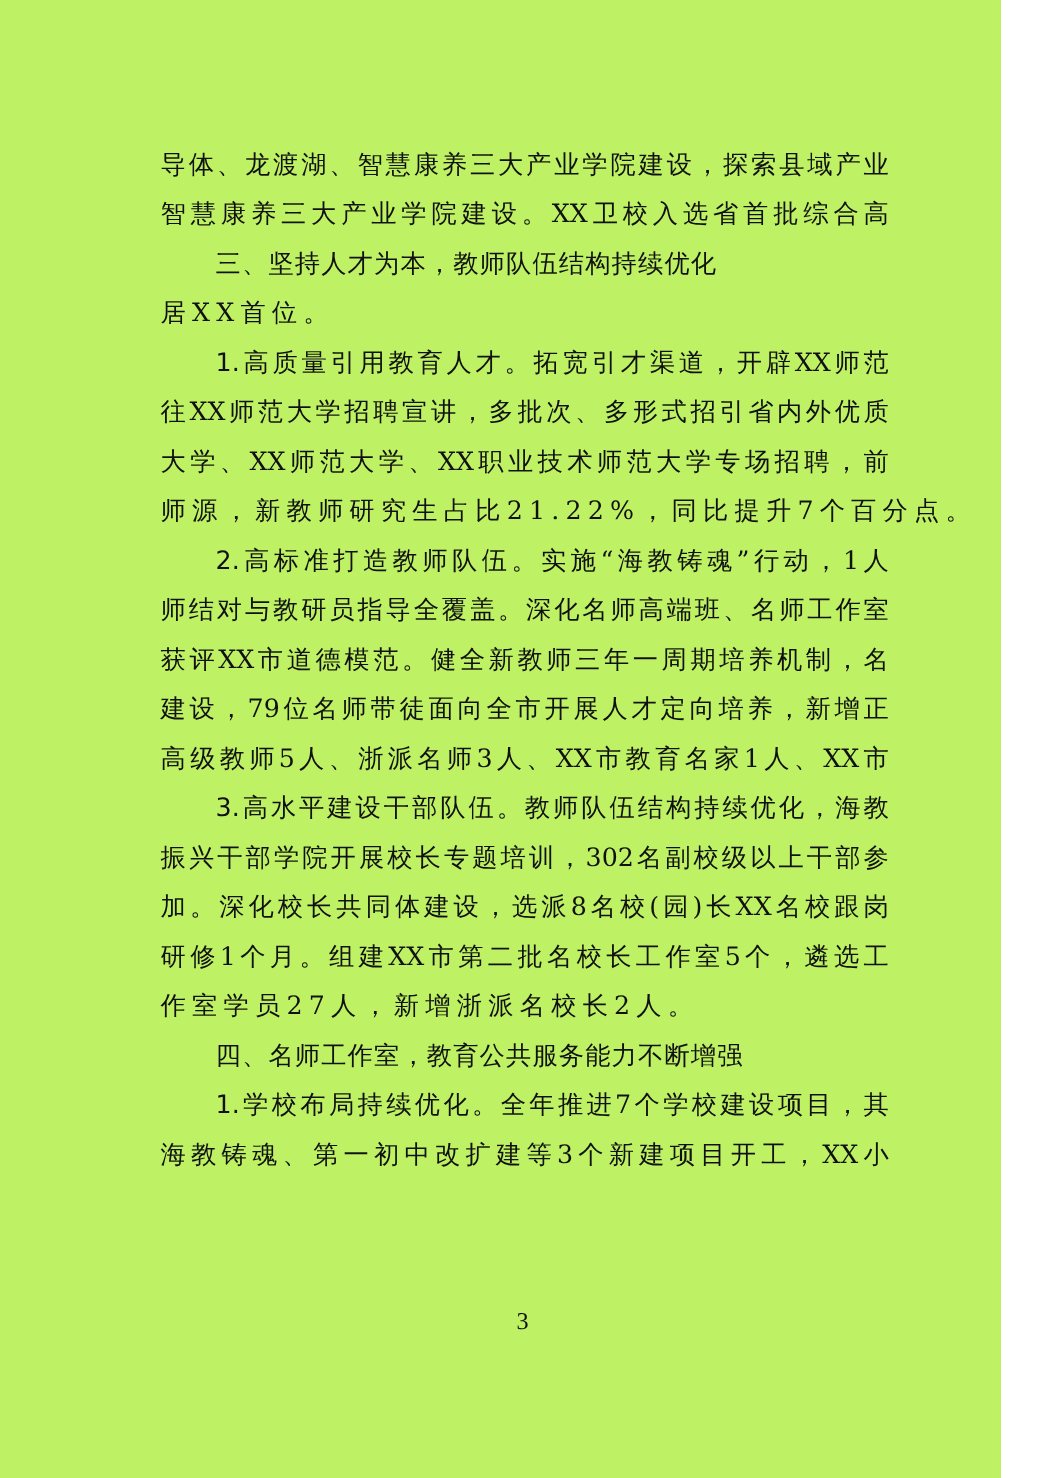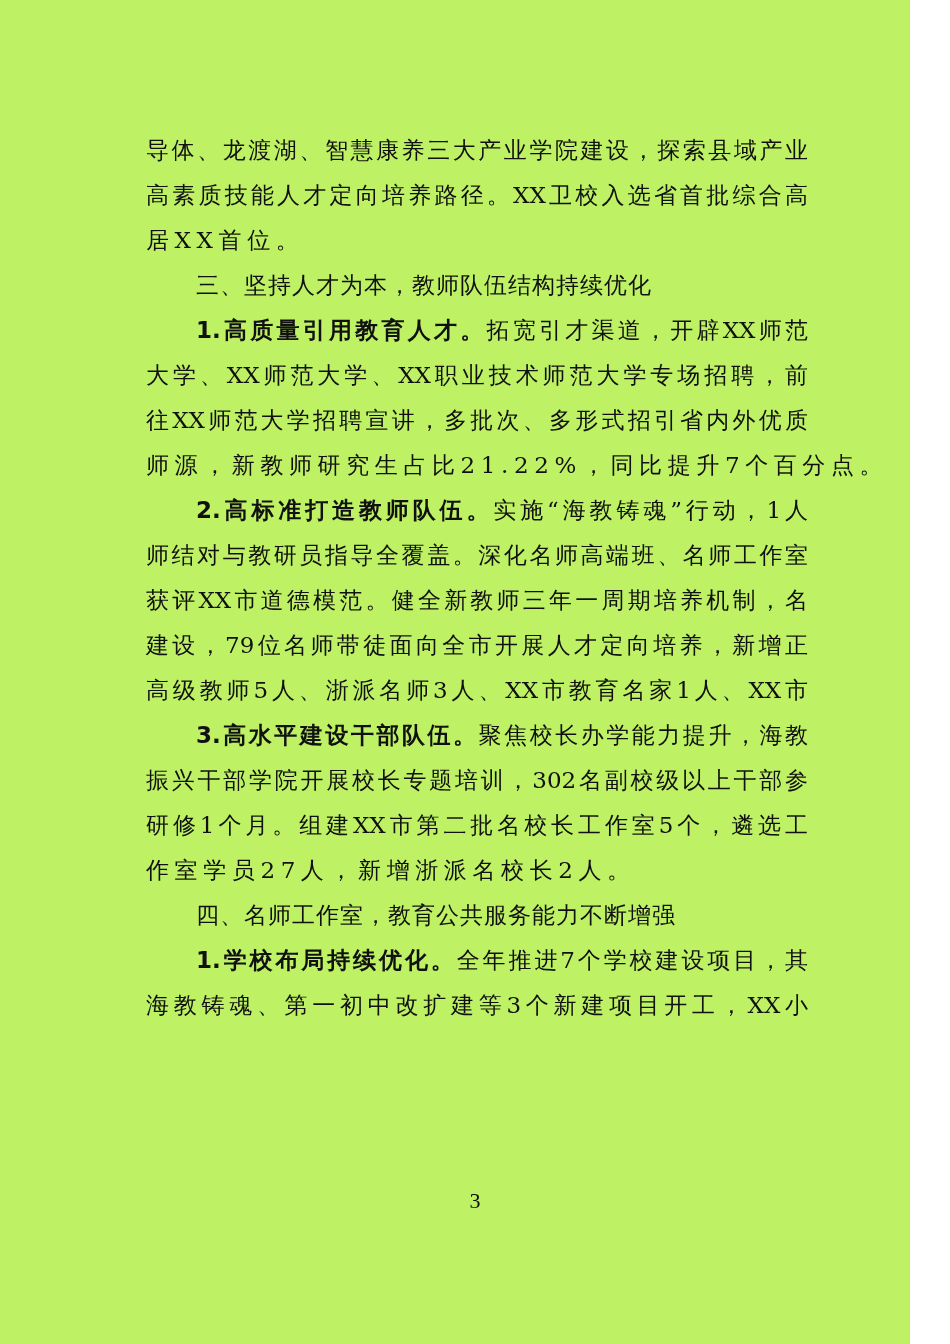--- a/index.html
+++ b/index.html
@@ -46,65 +46,66 @@
       padding-left: 50px;
     }
     .heading {
       font-family: "DejaVu Sans", "Liberation Sans", sans-serif;
       font-size: 23px;
       letter-spacing: 1px;
       text-align-last: left;
       color: #111;
     }
     .lead {
-      font-weight: bold;
+      font-weight: normal;
       font-family: "DejaVu Sans", "Liberation Sans", sans-serif;
     }
     .page-number {
       position: absolute;
       top: 1188px;
       left: 0;
       width: 950px;
       text-align: center;
       font-size: 22px;
       font-family: "Liberation Serif", "DejaVu Serif", serif;
       color: #111;
     }
   </style>
 </head>
 <body>
 
 <div class="page">
   <div class="body-text">
 
     <div class="line">导体、龙渡湖、智慧康养三大产业学院建设，探索县域产业</div>
-    <div class="line">高素质技能人才定向培养路径。XX卫校入选省首批综合高</div>
+    <div class="line">智慧康养三大产业学院建设。XX卫校入选省首批综合高</div>
+    <div class="line indent heading">三、坚持人才为本，教师队伍结构持续优化</div>
+
     <div class="line last">居XX首位。</div>
-
-    <div class="line indent heading">三、坚持人才为本，教师队伍结构持续优化</div>
 
     <div class="line indent">
       <span class="lead">1.高质量引用教育人才。</span><span>拓宽引才渠道，开辟XX师范</span>
     </div>
+    <div class="line">往XX师范大学招聘宣讲，多批次、多形式招引省内外优质</div>
     <div class="line">大学、XX师范大学、XX职业技术师范大学专场招聘，前</div>
-    <div class="line">往XX师范大学招聘宣讲，多批次、多形式招引省内外优质</div>
     <div class="line last">师源，新教师研究生占比21.22%，同比提升7个百分点。</div>
 
     <div class="line indent">
       <span class="lead">2.高标准打造教师队伍。</span><span>实施“海教铸魂”行动，1人</span>
     </div>
     <div class="line">师结对与教研员指导全覆盖。深化名师高端班、名师工作室</div>
     <div class="line">获评XX市道德模范。健全新教师三年一周期培养机制，名</div>
     <div class="line">建设，79位名师带徒面向全市开展人才定向培养，新增正</div>
     <div class="line">高级教师5人、浙派名师3人、XX市教育名家1人、XX市</div>
 
     <div class="line indent">
-      <span class="lead">3.高水平建设干部队伍。</span><span>聚焦校长办学能力提升，海教</span>
+      <span class="lead">3.高水平建设干部队伍。</span><span>教师队伍结构持续优化，海教</span>
     </div>
     <div class="line">振兴干部学院开展校长专题培训，302名副校级以上干部参</div>
+    <div class="line">加。深化校长共同体建设，选派8名校(园)长XX名校跟岗</div>
     <div class="line">研修1个月。组建XX市第二批名校长工作室5个，遴选工</div>
     <div class="line last">作室学员27人，新增浙派名校长2人。</div>
 
     <div class="line indent heading">四、名师工作室，教育公共服务能力不断增强</div>
 
     <div class="line indent">
       <span class="lead">1.学校布局持续优化。</span><span>全年推进7个学校建设项目，其</span>
     </div>
     <div class="line">海教铸魂、第一初中改扩建等3个新建项目开工，XX小</div>
 

